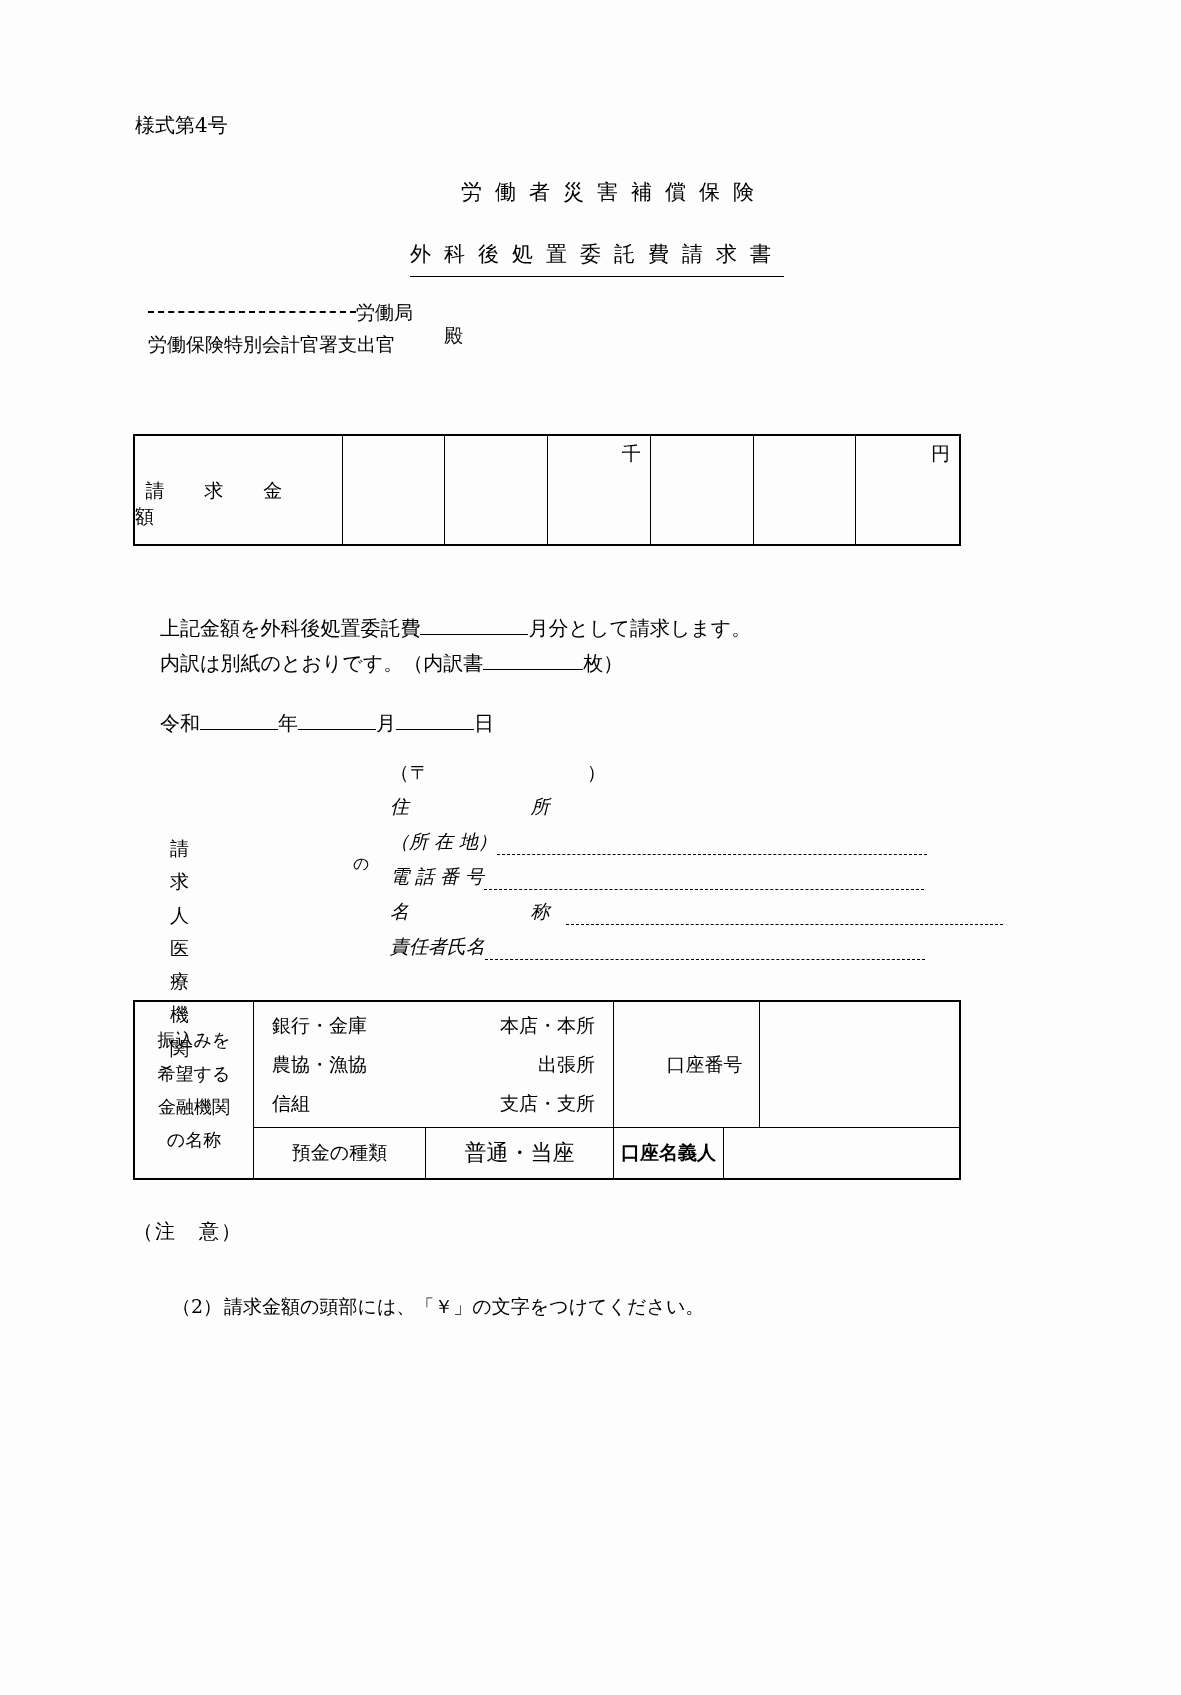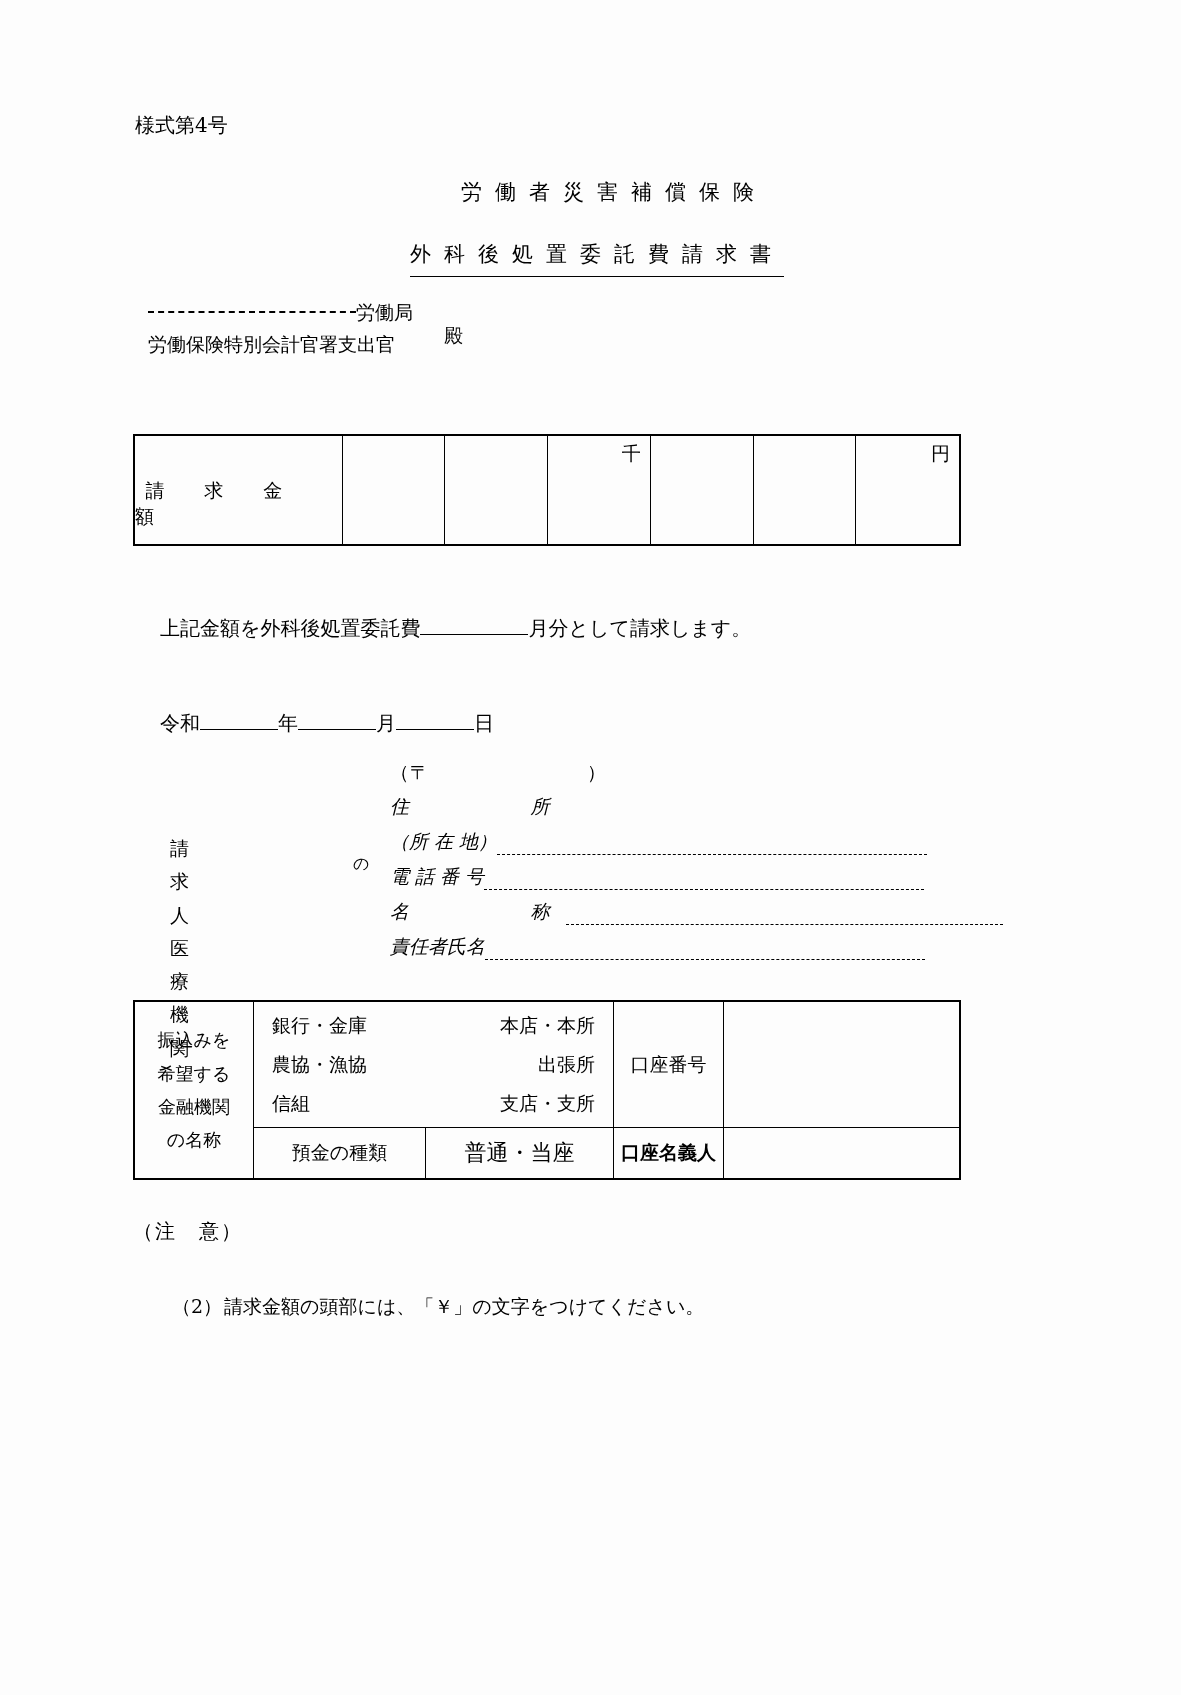--- a/index.html
+++ b/index.html
@@ -87,21 +87,21 @@
     position:absolute;left:133px;top:1000px;width:828px;height:180px;
     border:2.5px solid #000;box-sizing:border-box;
   }
   #bank-table .bt-row{display:flex;box-sizing:border-box;}
   #bank-left{
     width:119px;border-right:1.4px solid #000;box-sizing:border-box;
     display:flex;flex-direction:column;justify-content:center;
     align-items:center;font-size:18px;line-height:1.85;height:176px;
   }
   #bank-right{flex:1;display:flex;flex-direction:column;height:176px;}
-  #bank-upper{display:flex;height:126px;border-bottom:1.4px solid #000;box-sizing:border-box;}
+  #bank-upper{display:flex;height:126px;border-bottom:1.4px solid #000;box-sizing:border-box;gap:36px;}
   #bank-kinds{
     width:360px;border-right:1.4px solid #000;box-sizing:border-box;
     display:flex;flex-direction:column;justify-content:center;
     font-size:19px;line-height:2.05;
   }
   #bank-kinds .kr{display:flex;justify-content:space-between;padding:0 18px;}
   #bank-kinds .kr .k2{min-width:96px;text-align:right;}
   #bank-acctno{
     width:110px;border-right:1.4px solid #000;box-sizing:border-box;
     display:flex;align-items:center;justify-content:center;font-size:19px;
@@ -163,20 +163,23 @@
       <div class="cell digit">
         <span class="unit">円</span>
       </div>
     </div>
   </div>
 
   <div class="abs" id="stmt1">
     <span>上記金額を外科後処置委託費</span><span class="uline" style="width:108px;"></span><span>月分</span><span>として請求します。</span>
   </div>
 
+  <div class="abs" id="stmt2">
+    <span>内訳は別紙のとおりです。（内訳書</span><span class="uline" style="width:100px;"></span><span>枚）</span>
+  </div>
 
   <div class="abs" id="date-line">
     <span>令和</span><span class="uline" style="width:78px;"></span><span>年</span><span class="uline" style="width:78px;"></span><span>月</span><span class="uline" style="width:78px;"></span><span>日</span>
   </div>
 
   <div id="claimant">
     <div id="cl-left">
       <div class="ln">請　求　人</div>
       <div class="ln">医　療　機　関</div>
     </div>

